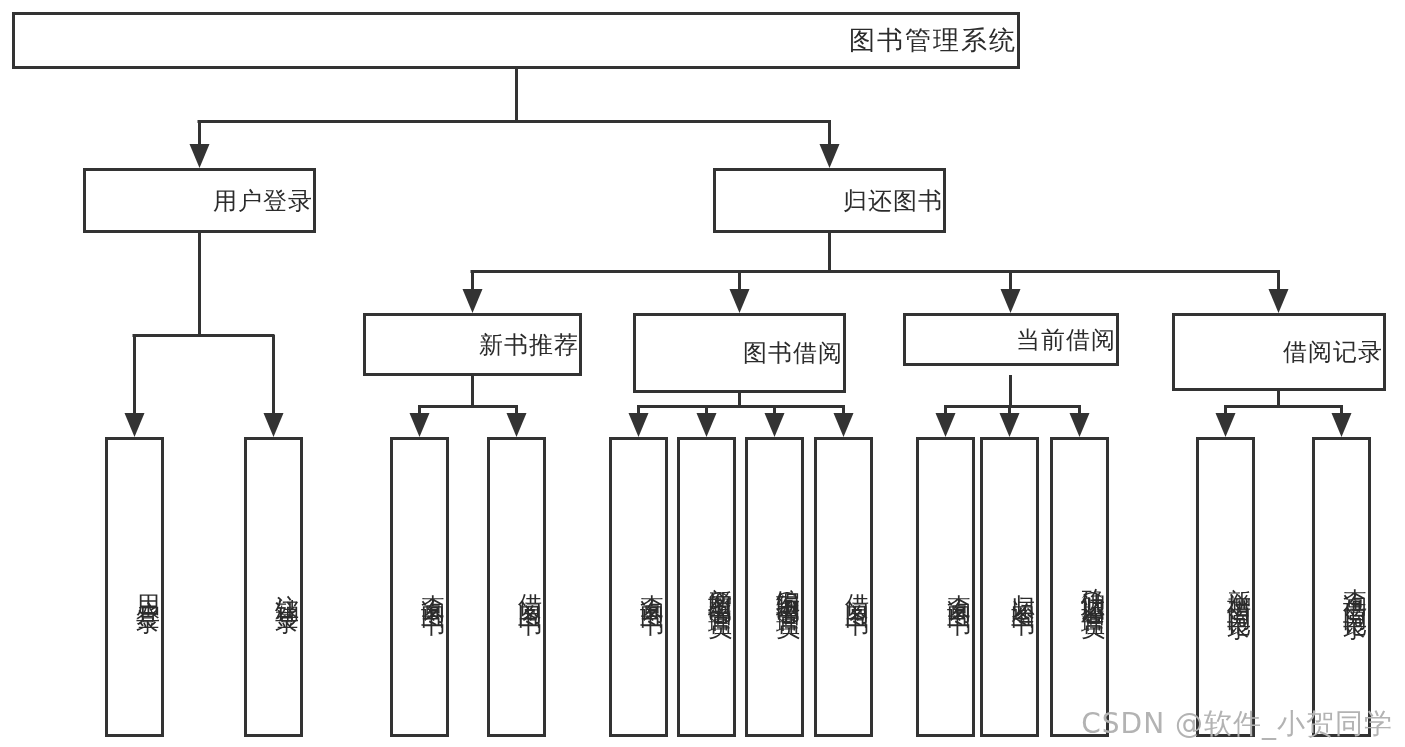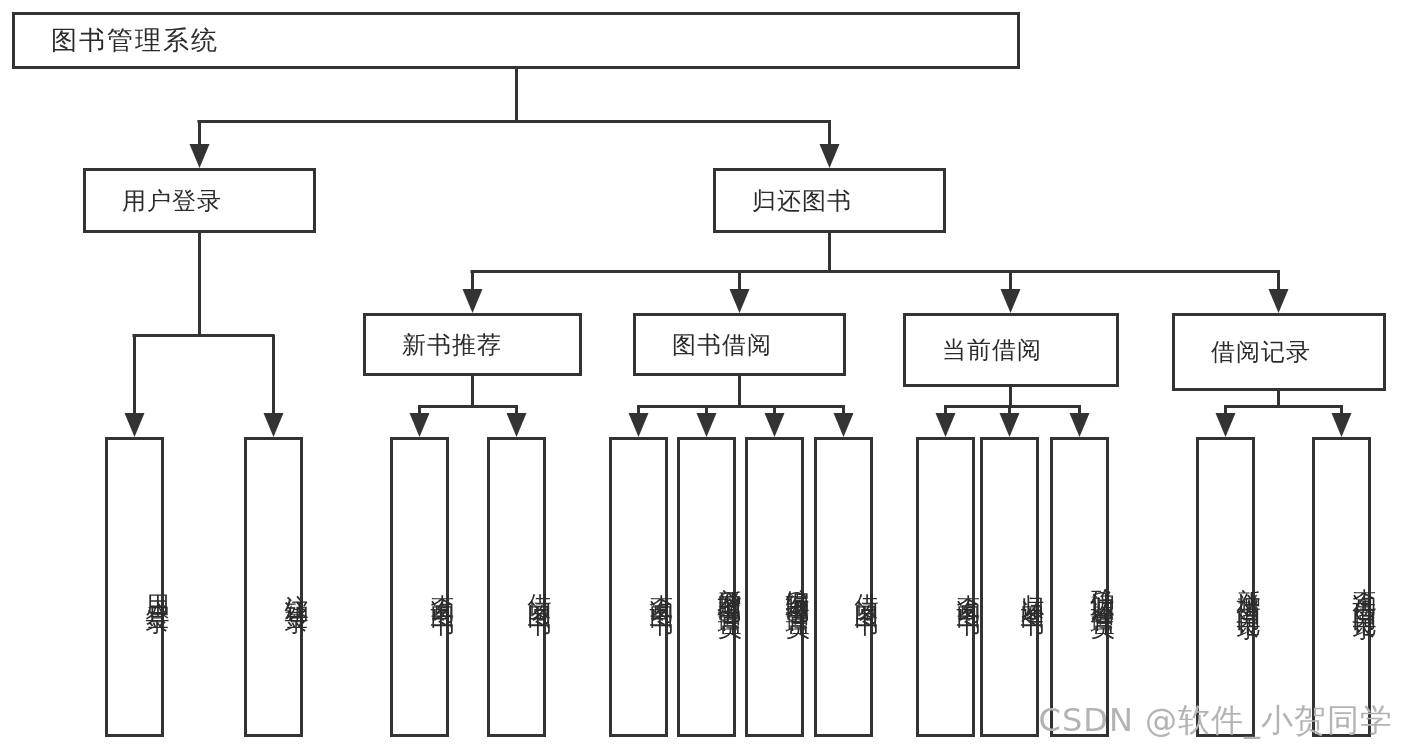--- a/index.html
+++ b/index.html
@@ -25,41 +25,41 @@
     pointer-events: none;
   }
   svg.connectors line { stroke: var(--line); stroke-width: 3; }
   svg.connectors polygon { fill: var(--line); stroke: none; }
   .box {
     position: absolute;
     border: 3px solid var(--line);
     background: var(--background);
     display: flex;
     align-items: center;
-    justify-content: flex-start;
+    justify-content: flex-end;
     color: var(--text);
     font-size: 24px;
     letter-spacing: 1px;
     white-space: nowrap;
     padding-left: 36px;
   }
   .box.root { font-size: 26px; letter-spacing: 2px; }
   .leaf span.vtext {
     writing-mode: vertical-rl;
     text-orientation: mixed;
     letter-spacing: 6px;
     line-height: 1.1;
     font-size: 24px;
     color: var(--text);
   }
   .watermark {
     position: absolute;
     right: 12px;
     bottom: 4px;
-    font-size: 32px;
+    font-size: 28px;
     color: var(--watermark);
     letter-spacing: 1px;
     pointer-events: none;
     z-index: 10;
   }
 </style>
 </head>
 <body>
 
 <div class="canvas">
@@ -135,24 +135,24 @@
   <div class="box" style="left:83px; top:168px; width:233px; height:65px;">
     <span>用户登录</span>
   </div>
   <div class="box" style="left:713px; top:168px; width:233px; height:65px;">
     <span>归还图书</span>
   </div>
 
   <div class="box" style="left:363px; top:313px; width:219px; height:63px;">
     <span>新书推荐</span>
   </div>
-  <div class="box" style="left:633px; top:313px; width:213px; height:63px;">
+  <div class="box" style="left:633px; top:313px; width:213px; height:80px;">
     <span>图书借阅</span>
   </div>
-  <div class="box" style="left:903px; top:313px; width:216px; height:74px;">
+  <div class="box" style="left:903px; top:313px; width:216px; height:53px;">
     <span>当前借阅</span>
   </div>
   <div class="box" style="left:1172px; top:313px; width:214px; height:78px;">
     <span>借阅记录</span>
   </div>
 
   <div class="box leaf" style="left:105px; top:437px; width:59px; height:300px;">
     <span class="vtext">用户登录</span>
   </div>
   <div class="box leaf" style="left:244px; top:437px; width:59px; height:300px;">

